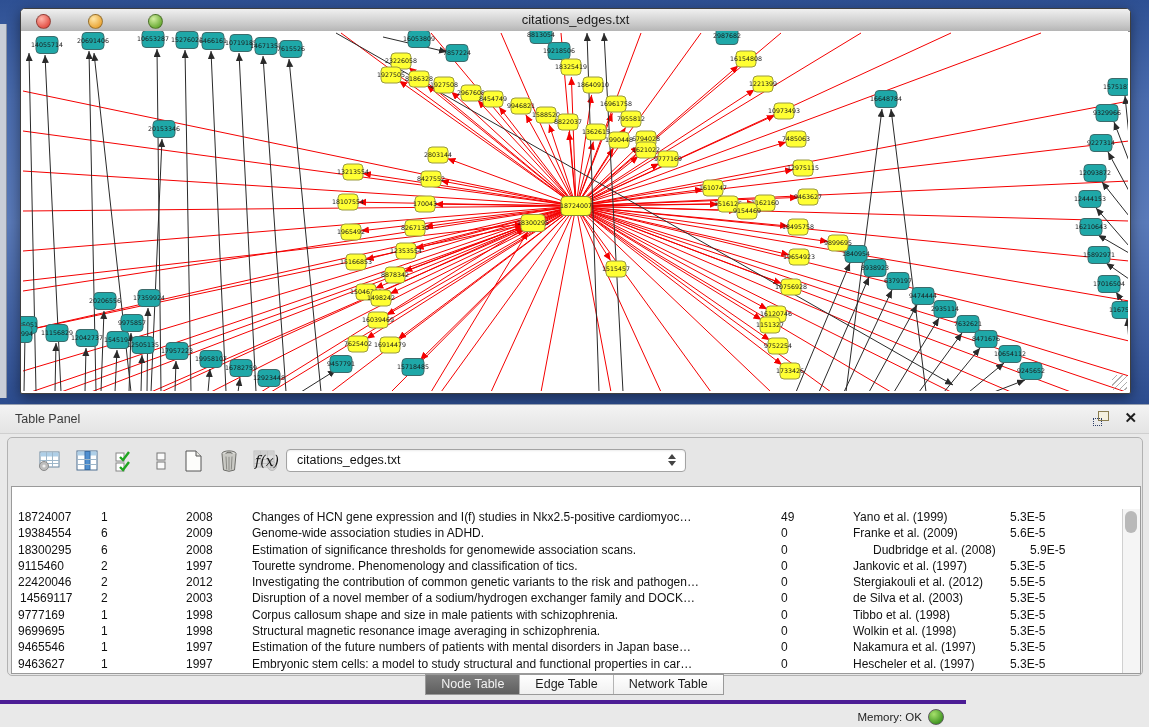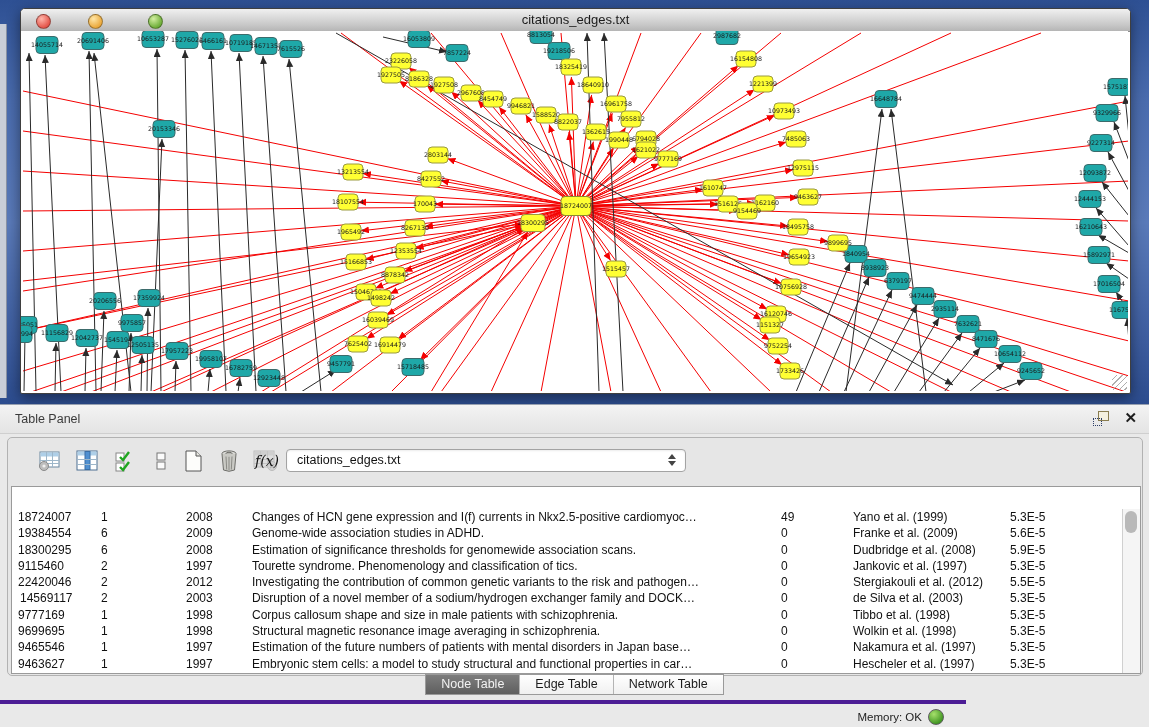--- a/index.html
+++ b/index.html
@@ -761,41 +761,41 @@
           </span>
       </div>
     </div>
 
     <div class="table-wrap">
       <div class="tbody">
           <div class="tr">
             <div class="td" style="width: 83px;">18724007</div>
             <div class="td" style="width: 85px;">1</div>
             <div class="td" style="width: 66px;">2008</div>
-            <div class="td" style="width: 529px;">Changes of HCN gene expression and I(f) currents in Nkx2.5-positive cardiomyoc…</div>
+            <div class="td" style="width: 529px;">Changes of HCN gene expression and I(f) studies in Nkx2.5-positive cardiomyoc…</div>
             <div class="td" style="width: 72px;">49</div>
             <div class="td" style="width: 157px;">Yano et al. (1999)</div>
             <div class="td" style="width: 90px;">5.3E-5</div>
           </div>
           <div class="tr">
             <div class="td" style="width: 83px;">19384554</div>
             <div class="td" style="width: 85px;">6</div>
             <div class="td" style="width: 66px;">2009</div>
             <div class="td" style="width: 529px;">Genome-wide association studies in ADHD.</div>
             <div class="td" style="width: 72px;">0</div>
             <div class="td" style="width: 157px;">Franke et al. (2009)</div>
             <div class="td" style="width: 90px;">5.6E-5</div>
           </div>
           <div class="tr">
             <div class="td" style="width: 83px;">18300295</div>
             <div class="td" style="width: 85px;">6</div>
             <div class="td" style="width: 66px;">2008</div>
             <div class="td" style="width: 529px;">Estimation of significance thresholds for genomewide association scans.</div>
             <div class="td" style="width: 72px;">0</div>
-            <div class="td" style="width: 157px;">Dudbridge et al. (2008)</div>
+            <div class="td" style="width: 157px; margin-left: 20px;">Dudbridge et al. (2008)</div>
             <div class="td" style="width: 90px;">5.9E-5</div>
           </div>
           <div class="tr">
             <div class="td" style="width: 83px;">9115460</div>
             <div class="td" style="width: 85px;">2</div>
             <div class="td" style="width: 66px;">1997</div>
             <div class="td" style="width: 529px;">Tourette syndrome. Phenomenology and classification of tics.</div>
             <div class="td" style="width: 72px;">0</div>
             <div class="td" style="width: 157px;">Jankovic et al. (1997)</div>
             <div class="td" style="width: 90px;">5.3E-5</div>

